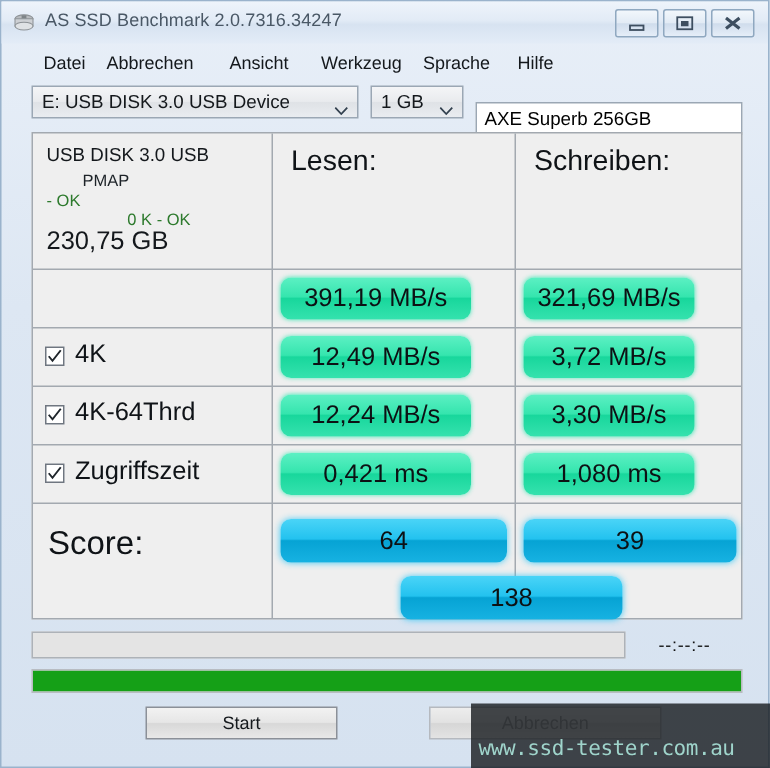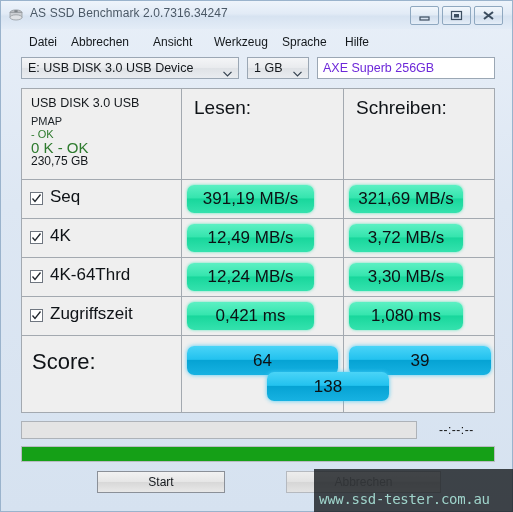--- a/index.html
+++ b/index.html
@@ -90,26 +90,26 @@
     white-space: nowrap;
   }
   .combo .chev {
     position: absolute; right: 6px; top: 8px;
     width: 9px; height: 6px;
   }
   #combo-drive { left: 20px; width: 218px; padding-left: 17px; }
   #combo-size  { left: 246px; width: 62px; }
   #name-field {
     position: absolute;
-    left: 316px; top: 0;
+    left: 316px; top: 11px;
     width: 178px; height: 22px;
     background: #ffffff;
     border: 1px solid #9ba7b4;
     font-size: 12.5px;
-    color: #6d28d9;
+    color: #000000;
     padding: 3px 0 0 5px;
     cursor: text;
     white-space: nowrap;
     overflow: hidden;
   }
 
   
   #grid {
     position: absolute;
     left: 20px; top: 87px;
@@ -137,24 +137,24 @@
     position: absolute;
     left: 0; top: 0;
     width: 159px; height: 90px;
     padding: 6px 0 0 9px;
   }
   #info-model {
     font-size: 12.5px; color: #14181c;
     line-height: 16px;
     white-space: nowrap;
   }
-  #info-fw    { font-size: 11px; color: #1d2328; line-height: 13px; margin-top: 4px; }
+  #info-fw    { font-size: 11px; color: #1d2328; line-height: 13px; margin-top: 4px; margin-left: 24px; }
   #info-stat1 { font-size: 11px; color: #2d7a2d; line-height: 13px; }
-  #info-stat2 { font-size: 15px; color: #2d7a2d; line-height: 13px; }
-  #info-cap   { font-size: 12px; color: #14181c; line-height: 14px; }
+  #info-stat2 { font-size: 11px; color: #2d7a2d; line-height: 13px; text-align: center; }
+  #info-cap   { font-size: 17px; color: #14181c; line-height: 14px; }
 
   
   .col-head {
     position: absolute;
     top: 0; height: 90px;
     font-size: 19px;
     color: #0f1317;
     padding: 8px 0 0 12px;
     white-space: nowrap;
   }
@@ -219,21 +219,21 @@
     background: linear-gradient(to bottom, #4ad4f7 0%, #23c2ef 46%, #06a3d4 50%, #17b2e2 100%);
     box-shadow: 0 0 4px rgba(60,200,245,0.9);
     font-size: 17px;
     color: #0d1114;
     text-align: center;
     line-height: 29px;
     white-space: nowrap;
   }
   #sbar-read  { left: 165px; top: 10px;  width: 151px; }
   #sbar-write { left: 327px; top: 10px;  width: 142px; }
-  #sbar-total { left: 245px; top: 36px;  width: 122px; }
+  #sbar-total { left: 245px; top: 48px;  width: 148px; }
 
   
   #status-field {
     position: absolute;
     left: 20px; top: 420px;
     width: 396px; height: 18px;
     background: #e4e4e4;
     border: 1px solid #adb2b8;
   }
   #status-text {
@@ -379,28 +379,20 @@
       <div id="info-stat2">0 K - OK</div>
       <div id="info-cap">230,75 GB</div>
     </div>
 
     <div class="col-head" id="head-read">Lesen:</div>
     <div class="col-head" id="head-write">Schreiben:</div>
 
     <div class="hline" style="top:90px"></div>
 
     <div class="trow" style="top:91px">
-      <div class="trow-label">
-        <span class="chk">
-          <svg width="11" height="11" viewBox="0 0 11 11">
-              <path d="M1.5 5.5 L4 8.5 L9.5 1.5" fill="none" stroke="#20262c" stroke-width="1.3"></path>
-            </svg>
-        </span>
-        <span class="trow-name">Seq</span>
-      </div>
       <div class="bar bar-read">391,19 MB/s</div>
       <div class="bar bar-write">321,69 MB/s</div>
     </div>
     <div class="hline" style="top:129px"></div>
 
     <div class="trow" style="top:130px">
       <div class="trow-label">
         <span class="chk">
           <svg width="11" height="11" viewBox="0 0 11 11">
               <path d="M1.5 5.5 L4 8.5 L9.5 1.5" fill="none" stroke="#20262c" stroke-width="1.3"></path>

